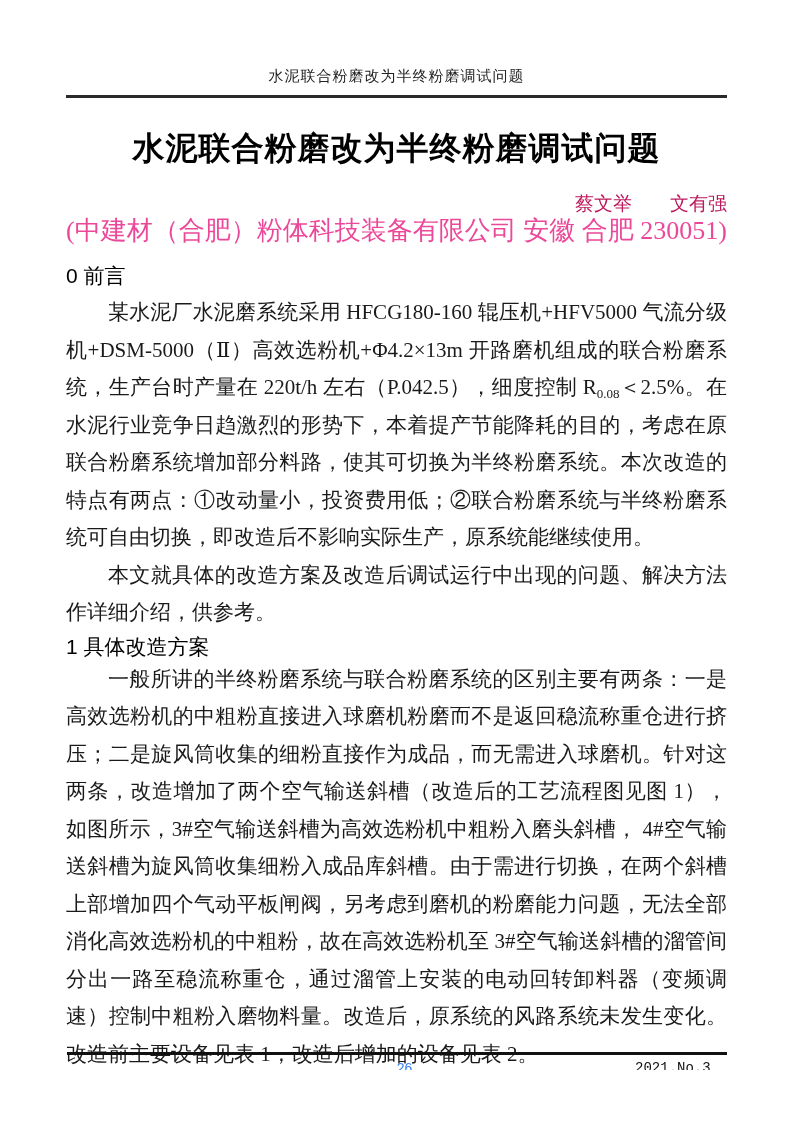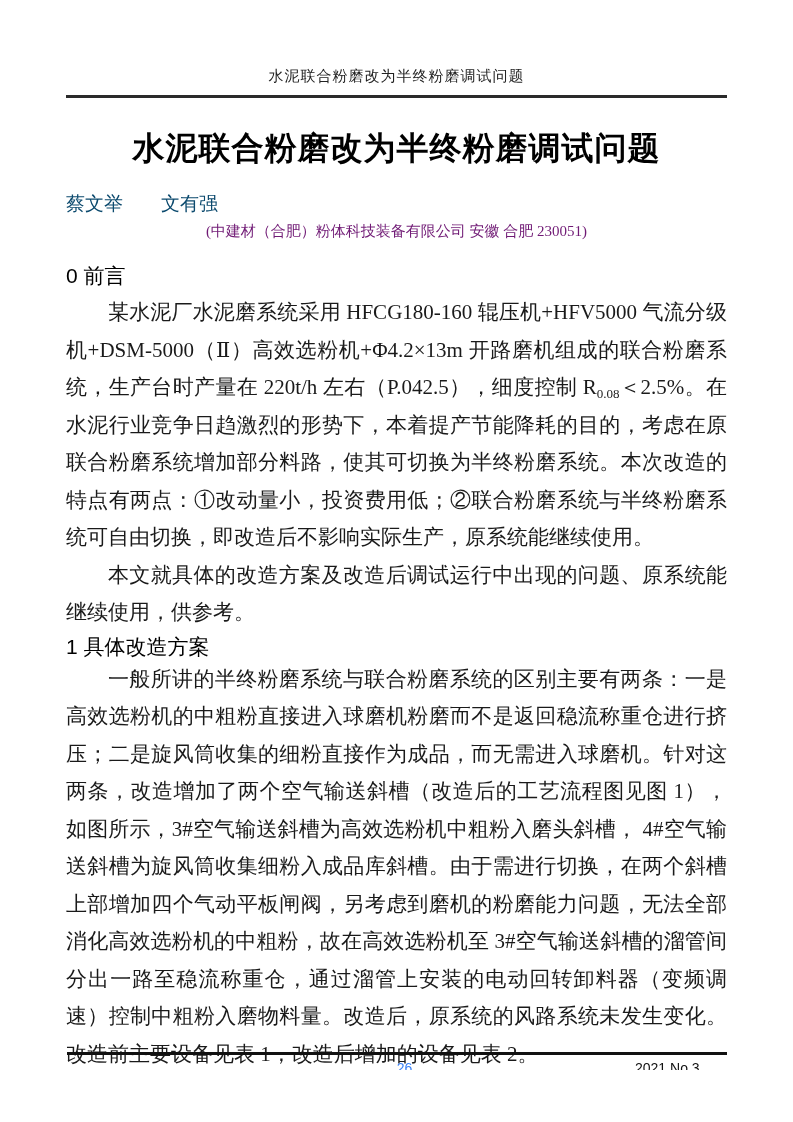--- a/index.html
+++ b/index.html
@@ -38,29 +38,29 @@
       font-size: 32px;
       line-height: 40px;
       text-align: center;
       color: #000;
       letter-spacing: 1px;
     }
     .authors {
       margin-top: 26px;
       font-size: 19px;
       line-height: 20px;
-      text-align: left;
-      color: #0c4a6e;
+      text-align: right;
+      color: #be185d;
     }
     .affiliation {
       margin-top: 7px;
-      font-size: 15px;
+      font-size: 26px;
       line-height: 20px;
       text-align: center;
-      color: #701a75;
+      color: #ec4899;
     }
     .sec-heading {
       margin: 24px 0 0 0;
       font-family: "Liberation Sans", "DejaVu Sans", sans-serif;
       font-weight: 400;
       font-size: 21px;
       line-height: 22px;
       color: #000;
     }
     .sec-heading.second {
@@ -101,21 +101,21 @@
       text-align: center;
       font-family: "Liberation Sans", "DejaVu Sans", sans-serif;
       font-size: 14px;
       line-height: 16px;
       color: #3b82f6;
     }
     .footer-issue {
       position: absolute;
       top: 1060px;
       left: 635px;
-      font-family: Liberation Sans, sans-serif;
+      font-family: Liberation Mono, monospace;
       font-size: 14px;
       line-height: 16px;
       color: #111;
     }
   </style>
 </head>
 <body>
 
 <div class="page">
 
@@ -126,21 +126,21 @@
   <h1 class="title">水泥联合粉磨改为半终粉磨调试问题</h1>
 
   <div class="authors">蔡文举　　文有强</div>
 
   <div class="affiliation">(中建材（合肥）粉体科技装备有限公司 安徽 合肥 230051)</div>
 
   <h2 class="sec-heading">0 前言</h2>
 
   <p class="body-text"><span>某水泥厂水泥磨系统采用 HFCG180-160 辊压机+HFV5000 气流分级机+DSM-5000（Ⅱ）高效选粉机+Φ4.2×13m 开路磨机组成的联合粉磨系统，生产台时产量在 220t/h 左右（P.042.5），细度控制 R</span><span class="sub">0.08</span><span>＜2.5%。在水泥行业竞争日趋激烈的形势下，本着提产节能降耗的目的，考虑在原联合粉磨系统增加部分料路，使其可切换为半终粉磨系统。本次改造的特点有两点：①改动量小，投资费用低；②联合粉磨系统与半终粉磨系统可自由切换，即改造后不影响实际生产，原系统能继续使用。</span></p>
 
-  <p class="body-text no-gap">本文就具体的改造方案及改造后调试运行中出现的问题、原系统能继续使用，供参考。</p>
+  <p class="body-text no-gap">本文就具体的改造方案及改造后调试运行中出现的问题、解决方法作详细介绍，供参考。</p>
 
   <h2 class="sec-heading second">1 具体改造方案</h2>
 
   <p class="body-text small-gap">一般所讲的半终粉磨系统与联合粉磨系统的区别主要有两条：一是高效选粉机的中粗粉直接进入球磨机粉磨而不是返回稳流称重仓进行挤压；二是旋风筒收集的细粉直接作为成品，而无需进入球磨机。针对这两条，改造增加了两个空气输送斜槽（改造后的工艺流程图见图 1），如图所示，3#空气输送斜槽为高效选粉机中粗粉入磨头斜槽， 4#空气输送斜槽为旋风筒收集细粉入成品库斜槽。由于需进行切换，在两个斜槽上部增加四个气动平板闸阀，另考虑到磨机的粉磨能力问题，无法全部消化高效选粉机的中粗粉，故在高效选粉机至 3#空气输送斜槽的溜管间分出一路至稳流称重仓，通过溜管上安装的电动回转卸料器（变频调速）控制中粗粉入磨物料量。改造后，原系统的风路系统未发生变化。改造前主要设备见表 1，改造后增加的设备见表 2。</p>
 
   <div class="foot-rule"></div>
 
   <div class="footer-page">26</div>
 
   <div class="footer-issue">2021.No.3</div>

